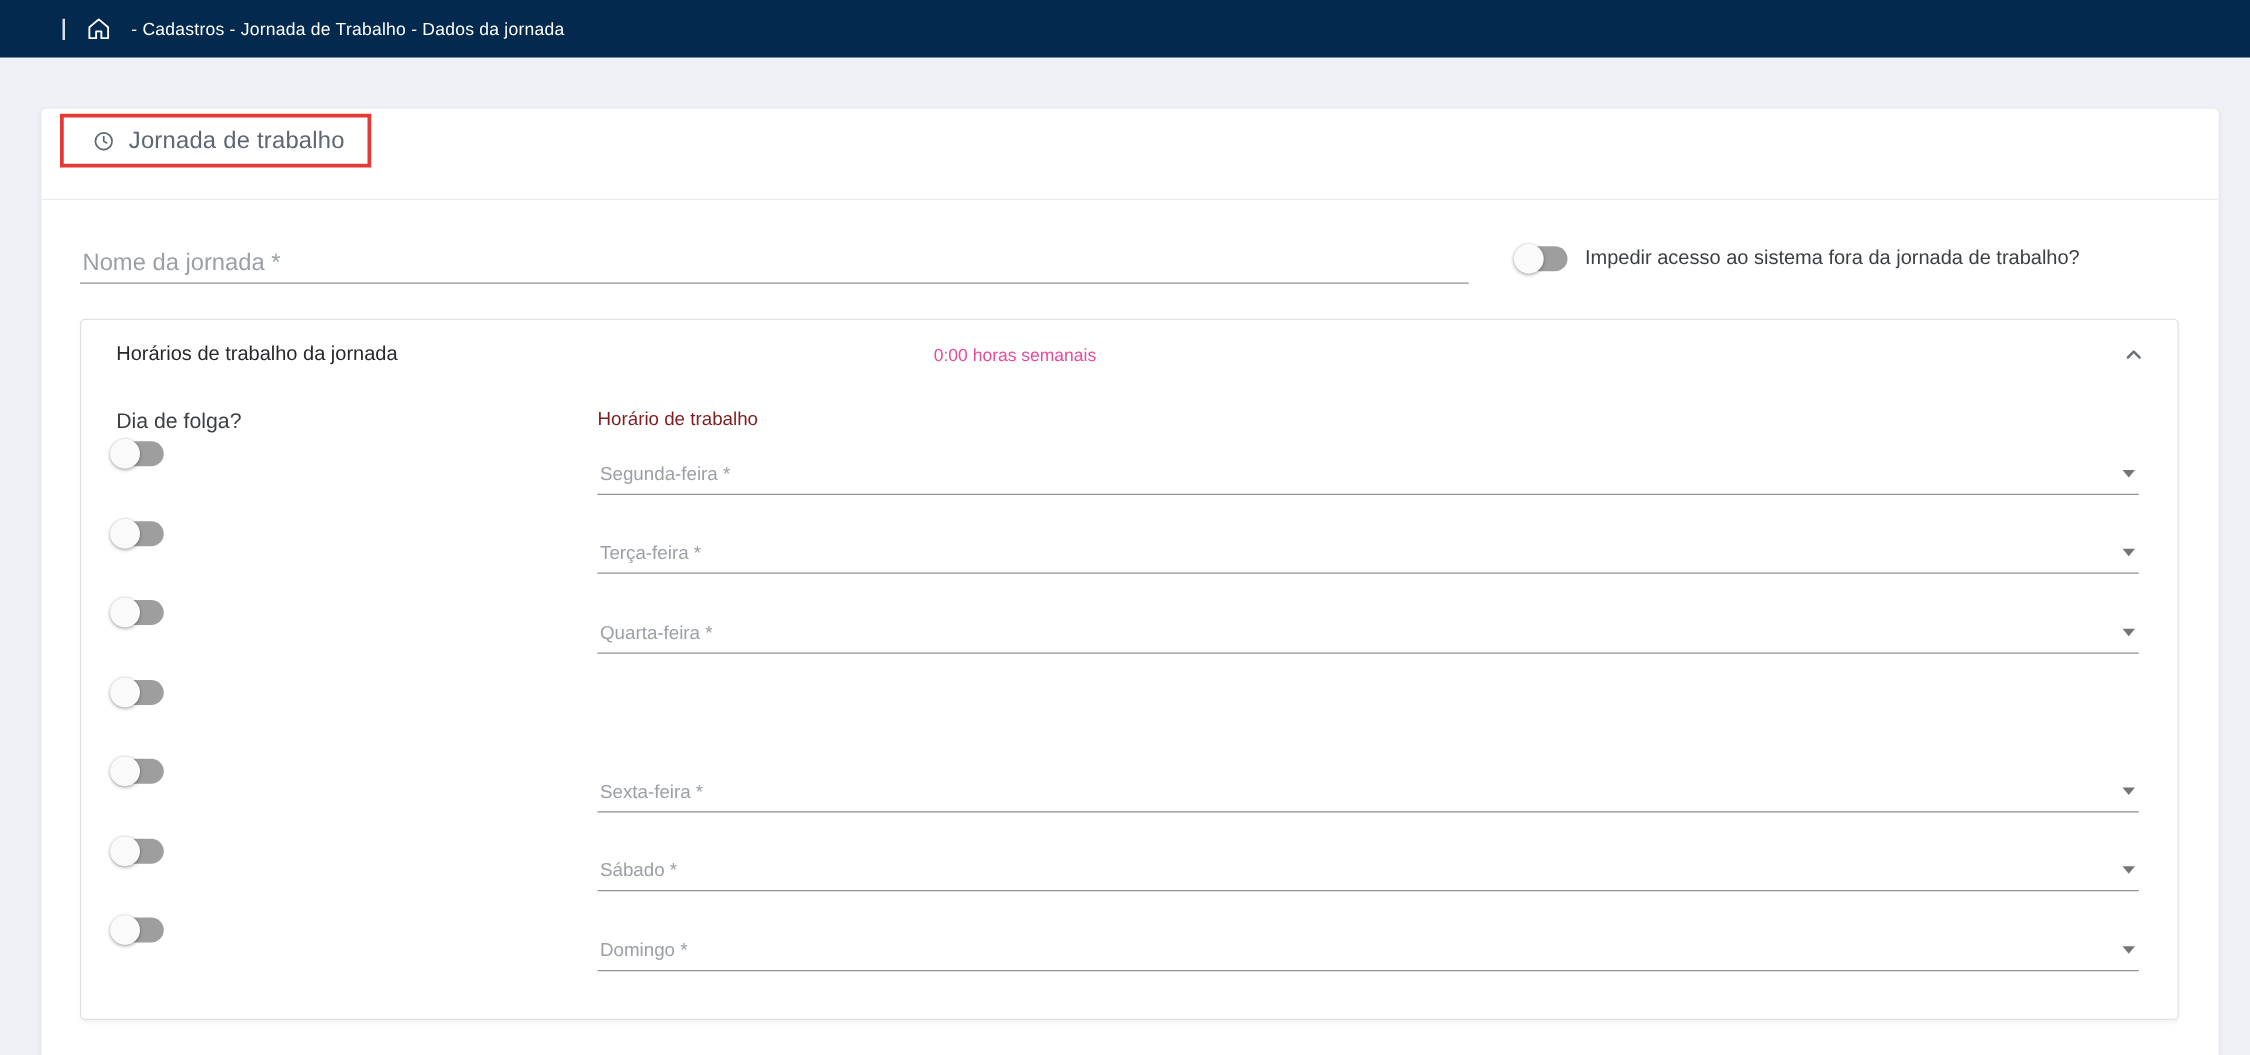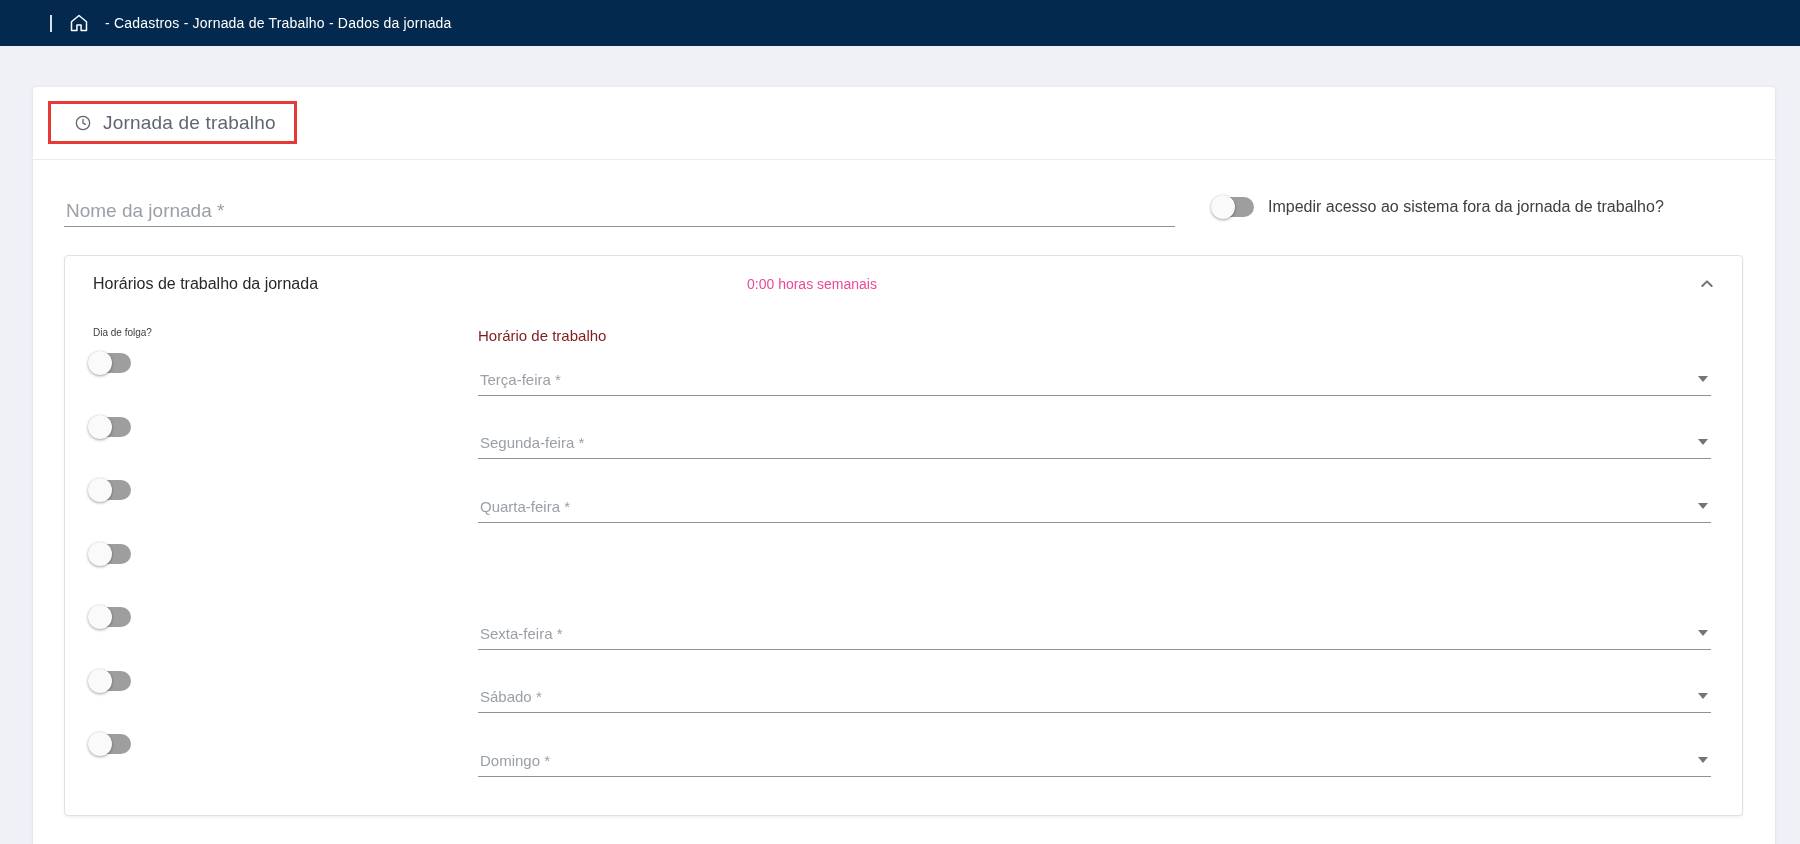--- a/index.html
+++ b/index.html
@@ -20,21 +20,21 @@
   .card {
     position:absolute; left:33px; top:87px; width:1742px; height:790px;
     background:#fff; border-radius:4px;
     box-shadow:0 1px 4px rgba(60,64,67,.12);
   }
   .card-header {
     height:73px; display:flex; align-items:center;
     border-bottom:1px solid #e9ebf0; position:relative;
   }
   .title-annotation {
-    position:absolute; left:15px; top:14px; height:43px;
+    position:absolute; left:15px; top:4px; height:43px;
     display:inline-flex; align-items:center;
     border:3px solid var(--annotation-red,#e53935);
     padding:0 18px 0 24px;
   }
   .clock-icon { display:flex; margin-right:12px; }
   .page-title { font-size:19px; color:#5f6672; letter-spacing:.2px; }
 
   .card-body { position:relative; width:100%; }
 
   
@@ -81,21 +81,21 @@
     height:55px; display:flex; align-items:center; position:relative;
   }
   .panel-title { margin-left:28px; font-size:16px; color:#26282b; }
   .weekly-hours { position:absolute; left:682px; font-size:14px; color:#ec4899;text-align:right; }
   .collapse-btn {
     margin-left:auto; margin-right:22px; width:26px; height:26px;
     display:flex; align-items:center; justify-content:center; cursor:pointer;
   }
 
   .col-labels { display:flex; margin-top:16px; height:20px; }
-  .col-label-left { width:413px; padding-left:28px; font-size:10px; color:#3c4043; }
+  .col-label-left { width:413px; padding-left:28px; font-size:17px; color:#3c4043; }
   .col-label-right { padding-left:0; font-size:15px; color:#7f1d1d; }
   .col-labels .col-label-right { margin-left:0; }
 
   .day-rows { }
   .day-row { display:flex; height:63.5px; }
   .day-row .left-cell { width:413px; padding-left:24px; padding-top:5px; }
   .day-row .right-cell { flex:1; margin-right:31px; position:relative; }
   .select-field {
     position:absolute; left:0; right:0; top:0; height:48.5px;
     border-bottom:1px solid #8f9297; cursor:pointer;
@@ -171,48 +171,48 @@
       <div class="day-rows">
           <div class="day-row">
     <div class="left-cell">
       <div class="toggle">
         <div class="track"></div>
         <div class="knob"></div>
       </div>
     </div>
     <div class="right-cell">
       <div class="select-field">
+        <span class="select-placeholder">Segunda-feira *</span>
+        <span class="dropdown-arrow"></span>
+      </div>
+    </div>
+  </div>
+          <div class="day-row">
+    <div class="left-cell">
+      <div class="toggle">
+        <div class="track"></div>
+        <div class="knob"></div>
+      </div>
+    </div>
+    <div class="right-cell">
+      <div class="select-field">
         <span class="select-placeholder">Terça-feira *</span>
         <span class="dropdown-arrow"></span>
       </div>
     </div>
   </div>
           <div class="day-row">
     <div class="left-cell">
       <div class="toggle">
         <div class="track"></div>
         <div class="knob"></div>
       </div>
     </div>
     <div class="right-cell">
       <div class="select-field">
-        <span class="select-placeholder">Segunda-feira *</span>
-        <span class="dropdown-arrow"></span>
-      </div>
-    </div>
-  </div>
-          <div class="day-row">
-    <div class="left-cell">
-      <div class="toggle">
-        <div class="track"></div>
-        <div class="knob"></div>
-      </div>
-    </div>
-    <div class="right-cell">
-      <div class="select-field">
         <span class="select-placeholder">Quarta-feira *</span>
         <span class="dropdown-arrow"></span>
       </div>
     </div>
   </div>
           <div class="day-row">
     <div class="left-cell">
       <div class="toggle">
         <div class="track"></div>
         <div class="knob"></div>

